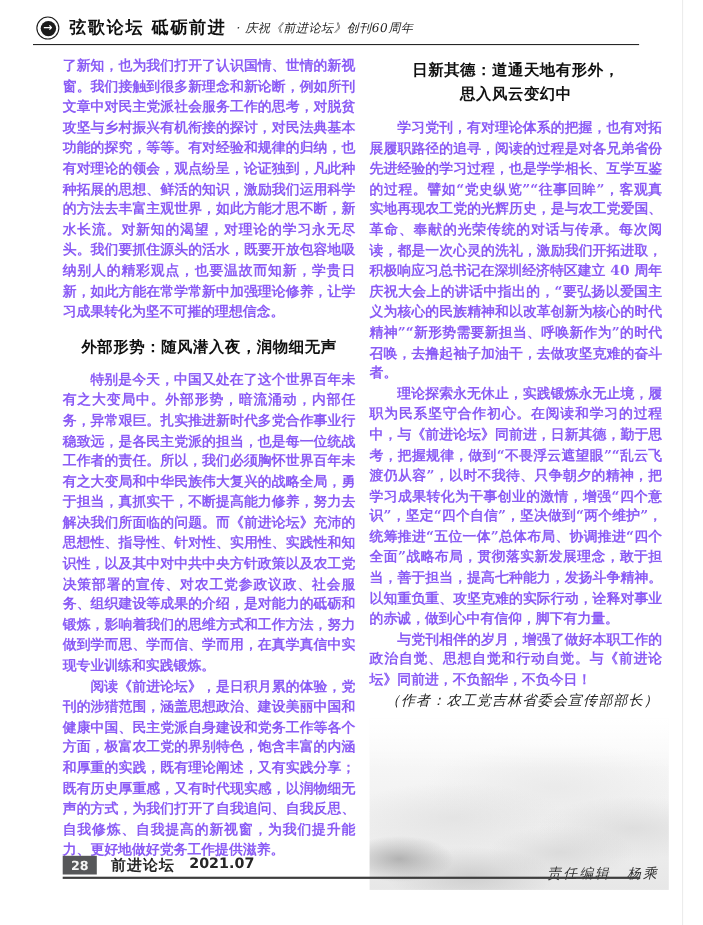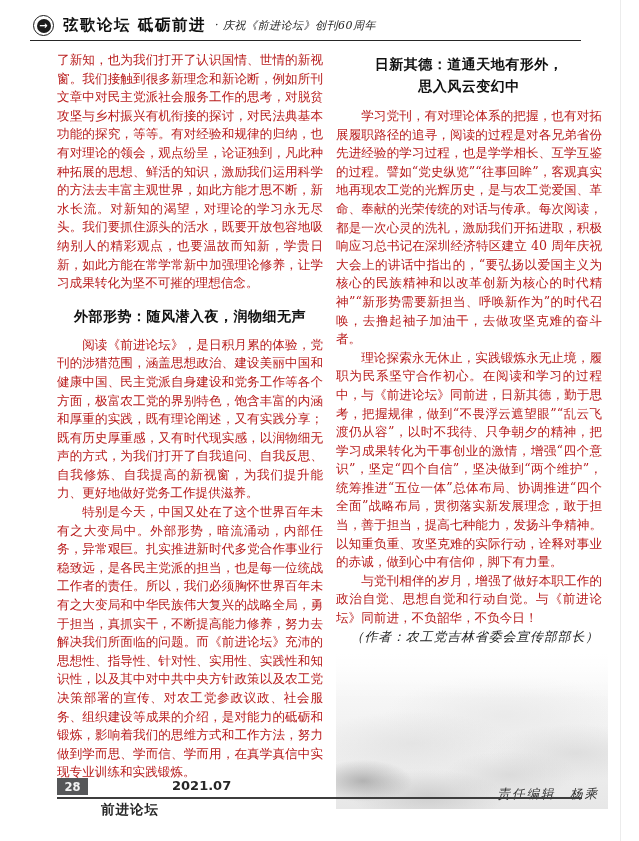--- a/index.html
+++ b/index.html
@@ -47,21 +47,22 @@
   }
   
   .columns {
     display:flex; gap:13px;
     padding-left:57px; margin-top:10px;
   }
   .col { width:266px; }
   .para {
     font-size:12.6px; line-height:18.6px;
     text-align:justify; text-indent:2em;
-    color:#b91c1c;
+    color:#8b5cf6;
+    font-weight:bold;
   }
   .para.no-indent { text-indent:0; }
   .sec-heading {
     font-size:14px; font-weight:bold; color:#101010;
     text-align:center; line-height:22px; letter-spacing:0.5px;
   }
   .sec-heading.left-heading { margin:12px 0 9px; }
   .sec-heading.right-heading { margin:2px 0 10px; }
   .author-line {
     font-style:italic; font-size:12.8px; letter-spacing:1px;
@@ -93,21 +94,21 @@
   .footer {
     position:absolute; left:57px; top:778px;
     display:flex; align-items:flex-start; gap:13px;
     font-family:"DejaVu Sans","Liberation Sans",sans-serif;
   }
   .page-num {
     width:31px; height:17px; background:#565759; color:#f3f3f3;
     font-size:11.5px; font-weight:bold;
     display:flex; align-items:center; justify-content:center;
   }
-  .journal-name { font-weight:bold; font-size:13.5px; color:#262626; letter-spacing:1px;margin-top:23px; }
+  .journal-name { font-weight:bold; font-size:13.5px; color:#262626; letter-spacing:1px; }
   .issue-date { font-weight:bold; font-size:13px; color:#262626; }
   .footer-rule {
     position:absolute; left:57px; top:797px; width:525px; height:2px;
     background:#3d3d3d;
   }
 </style>
 </head>
 <body>
 
 <div class="page">
@@ -121,22 +122,22 @@
     <span class="hdr-title">弦歌论坛 砥砺前进</span>
     <span class="hdr-sub">· 庆祝《前进论坛》创刊60周年</span>
   </header>
   <div class="hdr-rule"></div>
 
   <main class="columns">
 
     <section class="col">
       <p class="para no-indent">了新知，也为我们打开了认识国情、世情的新视窗。我们接触到很多新理念和新论断，例如所刊文章中对民主党派社会服务工作的思考，对脱贫攻坚与乡村振兴有机衔接的探讨，对民法典基本功能的探究，等等。有对经验和规律的归纳，也有对理论的领会，观点纷呈，论证独到，凡此种种拓展的思想、鲜活的知识，激励我们运用科学的方法去丰富主观世界，如此方能才思不断，新水长流。对新知的渴望，对理论的学习永无尽头。我们要抓住源头的活水，既要开放包容地吸纳别人的精彩观点，也要温故而知新，学贵日新，如此方能在常学常新中加强理论修养，让学习成果转化为坚不可摧的理想信念。</p>
       <h3 class="sec-heading left-heading">外部形势：随风潜入夜，润物细无声</h3>
+      <p class="para">特别是今天，中国又处在了这个世界百年未有之大变局中。外部形势，暗流涌动，内部任务，异常艰巨。扎实推进新时代多党合作事业行稳致远，是各民主党派的担当，也是每一位统战工作者的责任。所以，我们必须胸怀世界百年未有之大变局和中华民族伟大复兴的战略全局，勇于担当，真抓实干，不断提高能力修养，努力去解决我们所面临的问题。而《前进论坛》充沛的思想性、指导性、针对性、实用性、实践性和知识性，以及其中对中共中央方针政策以及农工党决策部署的宣传、对农工党参政议政、社会服务、组织建设等成果的介绍，是对能力的砥砺和锻炼，影响着我们的思维方式和工作方法，努力做到学而思、学而信、学而用，在真学真信中实现专业训练和实践锻炼。</p>
       <p class="para">阅读《前进论坛》，是日积月累的体验，党刊的涉猎范围，涵盖思想政治、建设美丽中国和健康中国、民主党派自身建设和党务工作等各个方面，极富农工党的界别特色，饱含丰富的内涵和厚重的实践，既有理论阐述，又有实践分享；既有历史厚重感，又有时代现实感，以润物细无声的方式，为我们打开了自我追问、自我反思、自我修炼、自我提高的新视窗，为我们提升能力、更好地做好党务工作提供滋养。</p>
-      <p class="para">特别是今天，中国又处在了这个世界百年未有之大变局中。外部形势，暗流涌动，内部任务，异常艰巨。扎实推进新时代多党合作事业行稳致远，是各民主党派的担当，也是每一位统战工作者的责任。所以，我们必须胸怀世界百年未有之大变局和中华民族伟大复兴的战略全局，勇于担当，真抓实干，不断提高能力修养，努力去解决我们所面临的问题。而《前进论坛》充沛的思想性、指导性、针对性、实用性、实践性和知识性，以及其中对中共中央方针政策以及农工党决策部署的宣传、对农工党参政议政、社会服务、组织建设等成果的介绍，是对能力的砥砺和锻炼，影响着我们的思维方式和工作方法，努力做到学而思、学而信、学而用，在真学真信中实现专业训练和实践锻炼。</p>
     </section>
 
     <section class="col">
       <h3 class="sec-heading right-heading">
         <span>日新其德：道通天地有形外，</span><br>
         <span>思入风云变幻中</span>
       </h3>
       <p class="para">学习党刊，有对理论体系的把握，也有对拓展履职路径的追寻，阅读的过程是对各兄弟省份先进经验的学习过程，也是学学相长、互学互鉴的过程。譬如“党史纵览”“往事回眸”，客观真实地再现农工党的光辉历史，是与农工党爱国、革命、奉献的光荣传统的对话与传承。每次阅读，都是一次心灵的洗礼，激励我们开拓进取，积极响应习总书记在深圳经济特区建立 40 周年庆祝大会上的讲话中指出的，“要弘扬以爱国主义为核心的民族精神和以改革创新为核心的时代精神”“新形势需要新担当、呼唤新作为”的时代召唤，去撸起袖子加油干，去做攻坚克难的奋斗者。</p>
       <p class="para">理论探索永无休止，实践锻炼永无止境，履职为民系坚守合作初心。在阅读和学习的过程中，与《前进论坛》同前进，日新其德，勤于思考，把握规律，做到“不畏浮云遮望眼”“乱云飞渡仍从容”，以时不我待、只争朝夕的精神，把学习成果转化为干事创业的激情，增强“四个意识”，坚定“四个自信”，坚决做到“两个维护”，统筹推进“五位一体”总体布局、协调推进“四个全面”战略布局，贯彻落实新发展理念，敢于担当，善于担当，提高七种能力，发扬斗争精神。以知重负重、攻坚克难的实际行动，诠释对事业的赤诚，做到心中有信仰，脚下有力量。</p>
       <p class="para">与党刊相伴的岁月，增强了做好本职工作的政治自觉、思想自觉和行动自觉。与《前进论坛》同前进，不负韶华，不负今日！</p>

